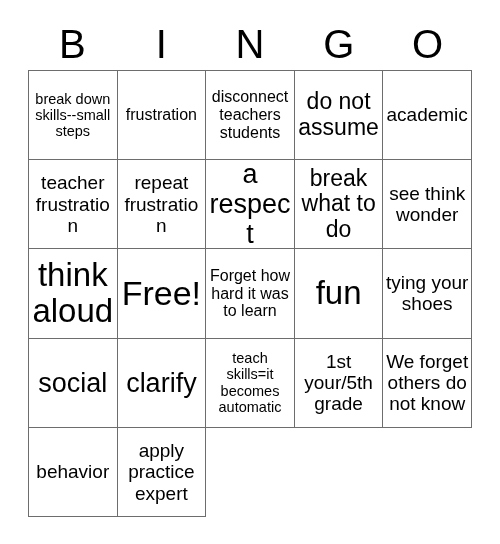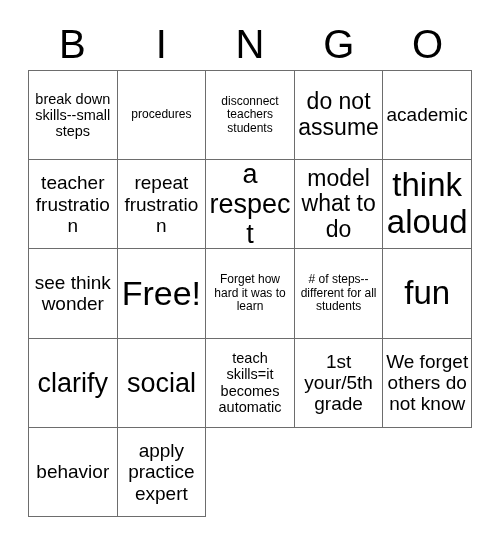--- a/index.html
+++ b/index.html
@@ -76,21 +76,21 @@
   .cell-text {
     display: block;
     width: 100%;
     line-height: 1.12;
     word-break: break-word;
     hyphens: none;
   }
 
   
   .fs-xs  { font-size: 14.5px; }
-  .fs-s   { font-size: 12px; }
+  .fs-s   { font-size: 16px; }
   .fs-m   { font-size: 19px; }
   .fs-l   { font-size: 23px; }
   .fs-xl  { font-size: 27px; }
   .fs-xxl { font-size: 33px; }
   .fs-free{ font-size: 34px; }
 </style>
 </head>
 <body>
 
 <div id="card">
@@ -102,21 +102,21 @@
     <div class="header-letter">G</div>
     <div class="header-letter">O</div>
   </div>
 
   <div id="grid">
 
     <div class="cell">
         <span class="cell-text fs-xs">break down skills--small steps</span>
       </div>
     <div class="cell">
-        <span class="cell-text fs-s">procedures</span>
+        <span class="cell-text fs-s">frustration</span>
       </div>
     <div class="cell">
         <span class="cell-text fs-s">disconnect teachers students</span>
       </div>
     <div class="cell">
         <span class="cell-text fs-l">do not assume</span>
       </div>
 
     <div class="cell">
         <span class="cell-text fs-m">academic</span>
@@ -124,47 +124,47 @@
     <div class="cell">
         <span class="cell-text fs-m">teacher frustration</span>
       </div>
     <div class="cell">
         <span class="cell-text fs-m">repeat frustration</span>
       </div>
     <div class="cell">
         <span class="cell-text fs-xl">a respect</span>
       </div>
     <div class="cell">
-        <span class="cell-text fs-l">model what to do</span>
+        <span class="cell-text fs-l">break what to do</span>
       </div>
 
     <div class="cell">
-        <span class="cell-text fs-xxl">think aloud</span>
+        <span class="cell-text fs-m">see think wonder</span>
       </div>
     <div class="cell">
-        <span class="cell-text fs-m">see think wonder</span>
+        <span class="cell-text fs-xxl">think aloud</span>
       </div>
     <div class="cell">
         <span class="cell-text fs-free">Free!</span>
       </div>
     <div class="cell">
         <span class="cell-text fs-s">Forget how hard it was to learn</span>
       </div>
-    <div class="cell">
-        <span class="cell-text fs-s"># of steps--different for all students</span>
-      </div>
 
     <div class="cell">
         <span class="cell-text fs-xxl">fun</span>
       </div>
     <div class="cell">
-        <span class="cell-text fs-xl">clarify</span>
+        <span class="cell-text fs-m">tying your shoes</span>
       </div>
     <div class="cell">
         <span class="cell-text fs-xl">social</span>
+      </div>
+    <div class="cell">
+        <span class="cell-text fs-xl">clarify</span>
       </div>
 
     <div class="cell">
         <span class="cell-text fs-xs">teach skills=it becomes automatic</span>
       </div>
     <div class="cell">
         <span class="cell-text fs-m">1st your/5th grade</span>
       </div>
     <div class="cell">
         <span class="cell-text fs-m">We forget others do not know</span>

